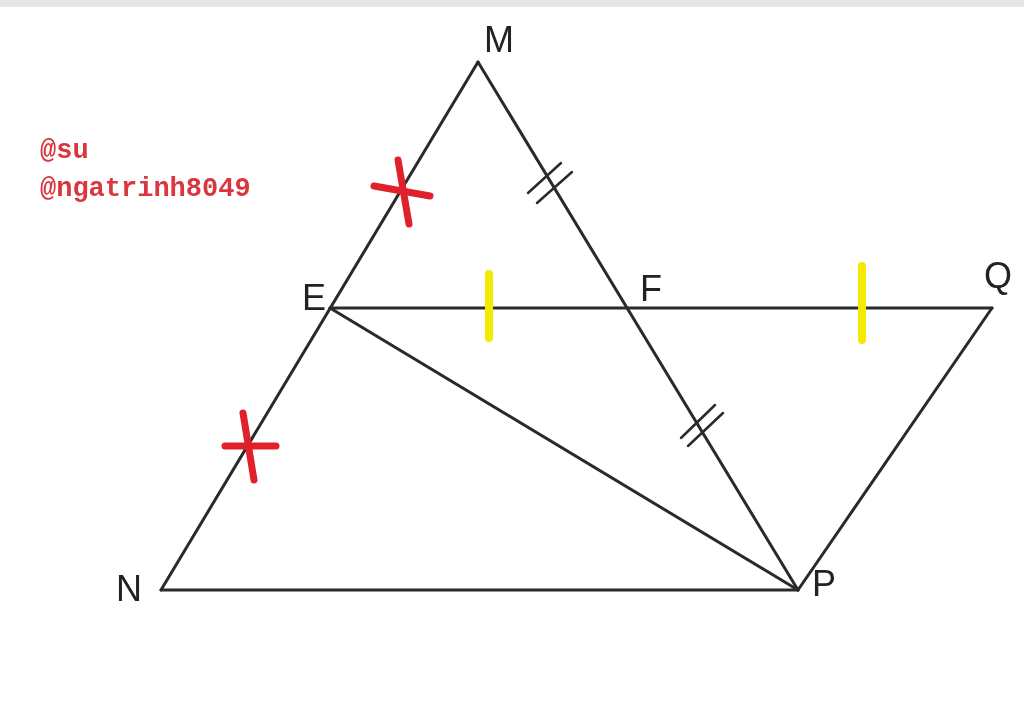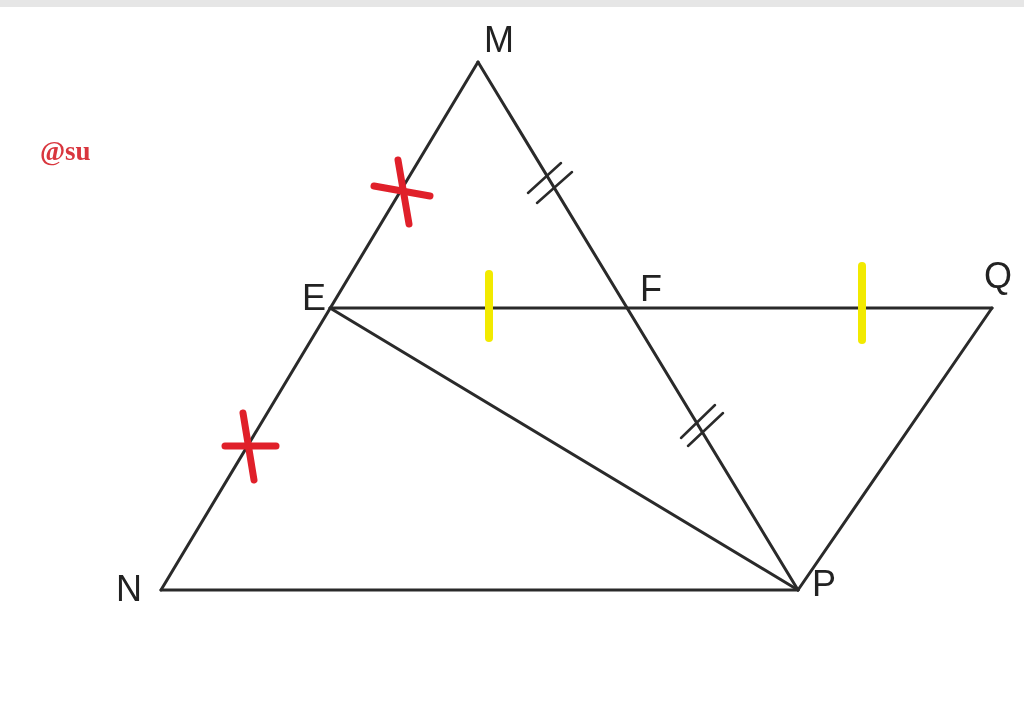--- a/index.html
+++ b/index.html
@@ -1,28 +1,29 @@
 <!DOCTYPE html>
 <html><head>
   <meta charset="utf-8">
   <style>
     html, body { margin: 0; padding: 0; background: #ffffff; }
     body { width: 1024px; height: 702px; position: relative; overflow: hidden; font-family: "Liberation Sans", sans-serif; }
     .top-strip { position: absolute; left: 0; top: 0; width: 1024px; height: 7px; background: #e6e6e6; }
     svg.figure { position: absolute; left: 0; top: 0; }
-    .watermark { position: absolute; left: 40px; top: 132px; font-family: Liberation Serif, serif; font-weight: bold; font-size: 27px; line-height: 38px; color: #d9363e; }
+    .watermark { position: absolute; left: 40px; top: 132px; font-family: Liberation Mono, monospace; font-weight: bold; font-size: 27px; line-height: 38px; color: #d9363e; }
     .pt-label { font-family: "Liberation Sans", sans-serif; font-size: 36px; fill: #222; }
   </style>
 </head>
 <body>
 
 <div class="top-strip"></div>
 
 <div class="watermark">
   <div>@su</div>
+  <div>@ngatrinh8049</div>
 </div>
 
 <svg class="figure" width="1024" height="702" viewBox="0 0 1024 702">
   <g stroke="#2a2a2a" stroke-width="3" fill="none" stroke-linecap="round">
     <line x1="478" y1="62" x2="161" y2="590"></line>
     <line x1="478" y1="62" x2="798" y2="590"></line>
     <line x1="161" y1="590" x2="798" y2="590"></line>
     <line x1="330" y1="308" x2="992" y2="308"></line>
     <line x1="330" y1="308" x2="798" y2="590"></line>
     <line x1="992" y1="308" x2="798" y2="590"></line>

